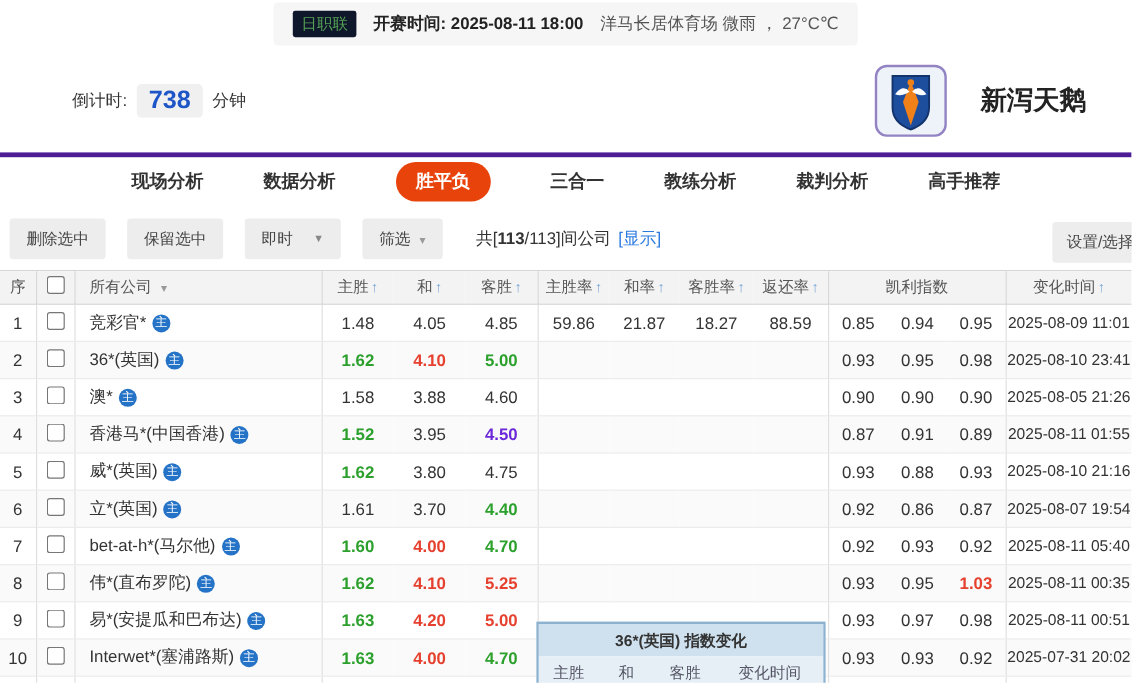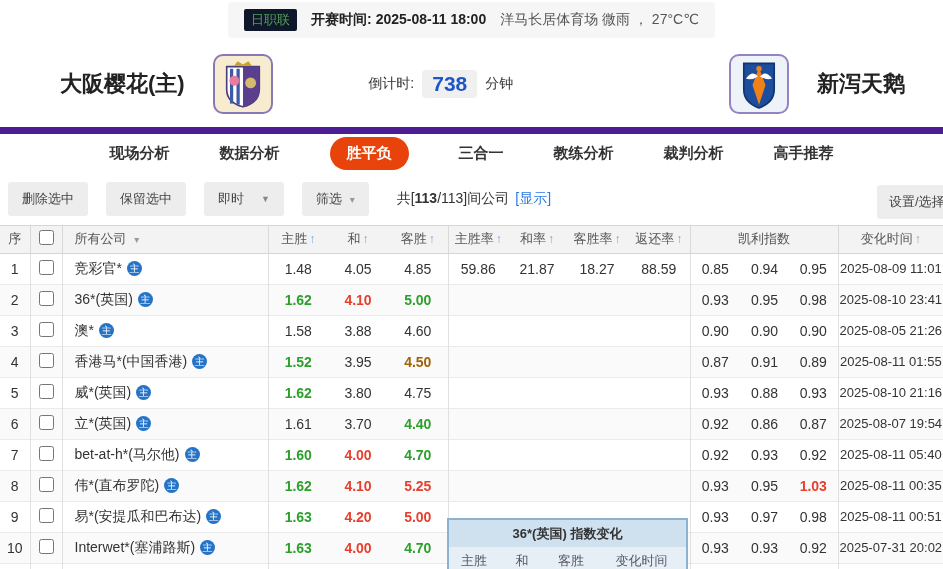--- a/index.html
+++ b/index.html
@@ -22,21 +22,21 @@
   .crest { width:60px; height:60px; border-radius:10px; display:flex; align-items:center;
     justify-content:center; }
   .crest.home { background:#f8ecd0; border:2px solid #8878b8; }
   .crest.away { background:#eef3fa; border:2px solid #9383c3; }
   .countdown { display:flex; align-items:center; gap:8px; font-size:14px; color:#333;
     margin-right:120px; }
   .countdown-value { background:#f0f0f0; border-radius:4px; padding:2px 10px; color:#1e56c8;
     font-size:21px; font-weight:bold; }
 
   
-  .tabs { border-top:7px solid #4c1d95; height:45px; display:flex; align-items:center;
+  .tabs { border-top:4px solid #4c1d95; height:45px; display:flex; align-items:center;
     justify-content:center; gap:50px; font-size:15px; font-weight:bold; color:#333; }
   .tab { cursor:pointer; }
   .tab.active { background:#e8430a; color:#fff; padding:7px 17px; border-radius:18px; }
 
   
   .toolbar { height:53px; display:flex; align-items:center; padding:0 8px; position:relative; }
   .tbtn { background:#ededed; border:none; border-radius:3px; color:#444; font-size:13px;
     padding:8px 14px; margin-right:18px; font-family:inherit; cursor:pointer; }
   .tbtn.dd { width:80px; display:inline-flex; align-items:center; justify-content:space-between; }
   .caret { color:#888; font-size:9px; }
@@ -87,34 +87,20 @@
     <span class="league-badge">日职联</span>
     <span class="kickoff">
       <span>开赛时间:</span>
       <span>2025-08-11 18:00</span>
     </span>
     <span class="venue">洋马长居体育场  微雨 ， 27°C℃</span>
   </div>
 </div>
 
 <div class="match-row">
-  <div class="team">
-    <span class="team-name">大阪樱花(主)</span>
-    <span class="crest home">
-      <svg width="44" height="50" viewBox="0 0 40 46">
-        <polygon points="12,6 15,2 20,5 25,2 28,6" fill="#c9a227"></polygon>
-        <path d="M5,7 L35,7 L35,28 Q35,40 20,44 Q5,40 5,28 Z" fill="#fff" stroke="#4a3d7a" stroke-width="1.5"></path>
-        <path d="M20,7 L35,7 L35,28 Q35,40 20,44 Z" fill="#5b3f8f"></path>
-        <rect x="8" y="9" width="3" height="32" fill="#3f58a8"></rect>
-        <rect x="14" y="9" width="3" height="33" fill="#3f58a8"></rect>
-        <circle cx="12" cy="20" r="4.5" fill="#e87ca0"></circle>
-        <circle cx="27" cy="22" r="5" fill="#e8d06a" opacity="0.85"></circle>
-      </svg>
-    </span>
-  </div>
   <div class="countdown">
     <span>倒计时:</span>
     <span class="countdown-value">738</span>
     <span>分钟</span>
   </div>
   <div class="team">
     <span class="crest away">
       <svg width="44" height="50" viewBox="0 0 40 46">
         <path d="M6,4 L34,4 L34,28 Q34,40 20,45 Q6,40 6,28 Z" fill="#1d4e9e" stroke="#12336b" stroke-width="1.5"></path>
         <polygon points="20,8 26,24 20,42 14,24" fill="#f08018"></polygon>
@@ -240,21 +226,21 @@
           <td style="color: rgb(51, 51, 51);">0.90</td>
           <td class="b-r" style="color: rgb(51, 51, 51);">0.90</td>
           <td class="td-time">2025-08-05 21:26</td>
         </tr>
         <tr>
           <td class="b-r">4</td>
           <td class="b-r"><input type="checkbox" class="cb" style=""></td>
           <td class="b-r td-company"><span class="cname">香港马*(中国香港)</span><span class="mbadge">主</span></td>
           <td style="color: rgb(44, 160, 44); font-weight: bold;">1.52</td>
           <td style="color: rgb(51, 51, 51);">3.95</td>
-          <td class="b-r" style="color: #a16207; font-weight: bold;">4.50</td>
+          <td class="b-r" style="color: #6d28d9; font-weight: bold;">4.50</td>
           <td></td>
           <td></td>
           <td></td>
           <td class="b-r"></td>
           <td style="color: rgb(51, 51, 51);">0.87</td>
           <td style="color: rgb(51, 51, 51);">0.91</td>
           <td class="b-r" style="color: rgb(51, 51, 51);">0.89</td>
           <td class="td-time">2025-08-11 01:55</td>
         </tr>
         <tr>

